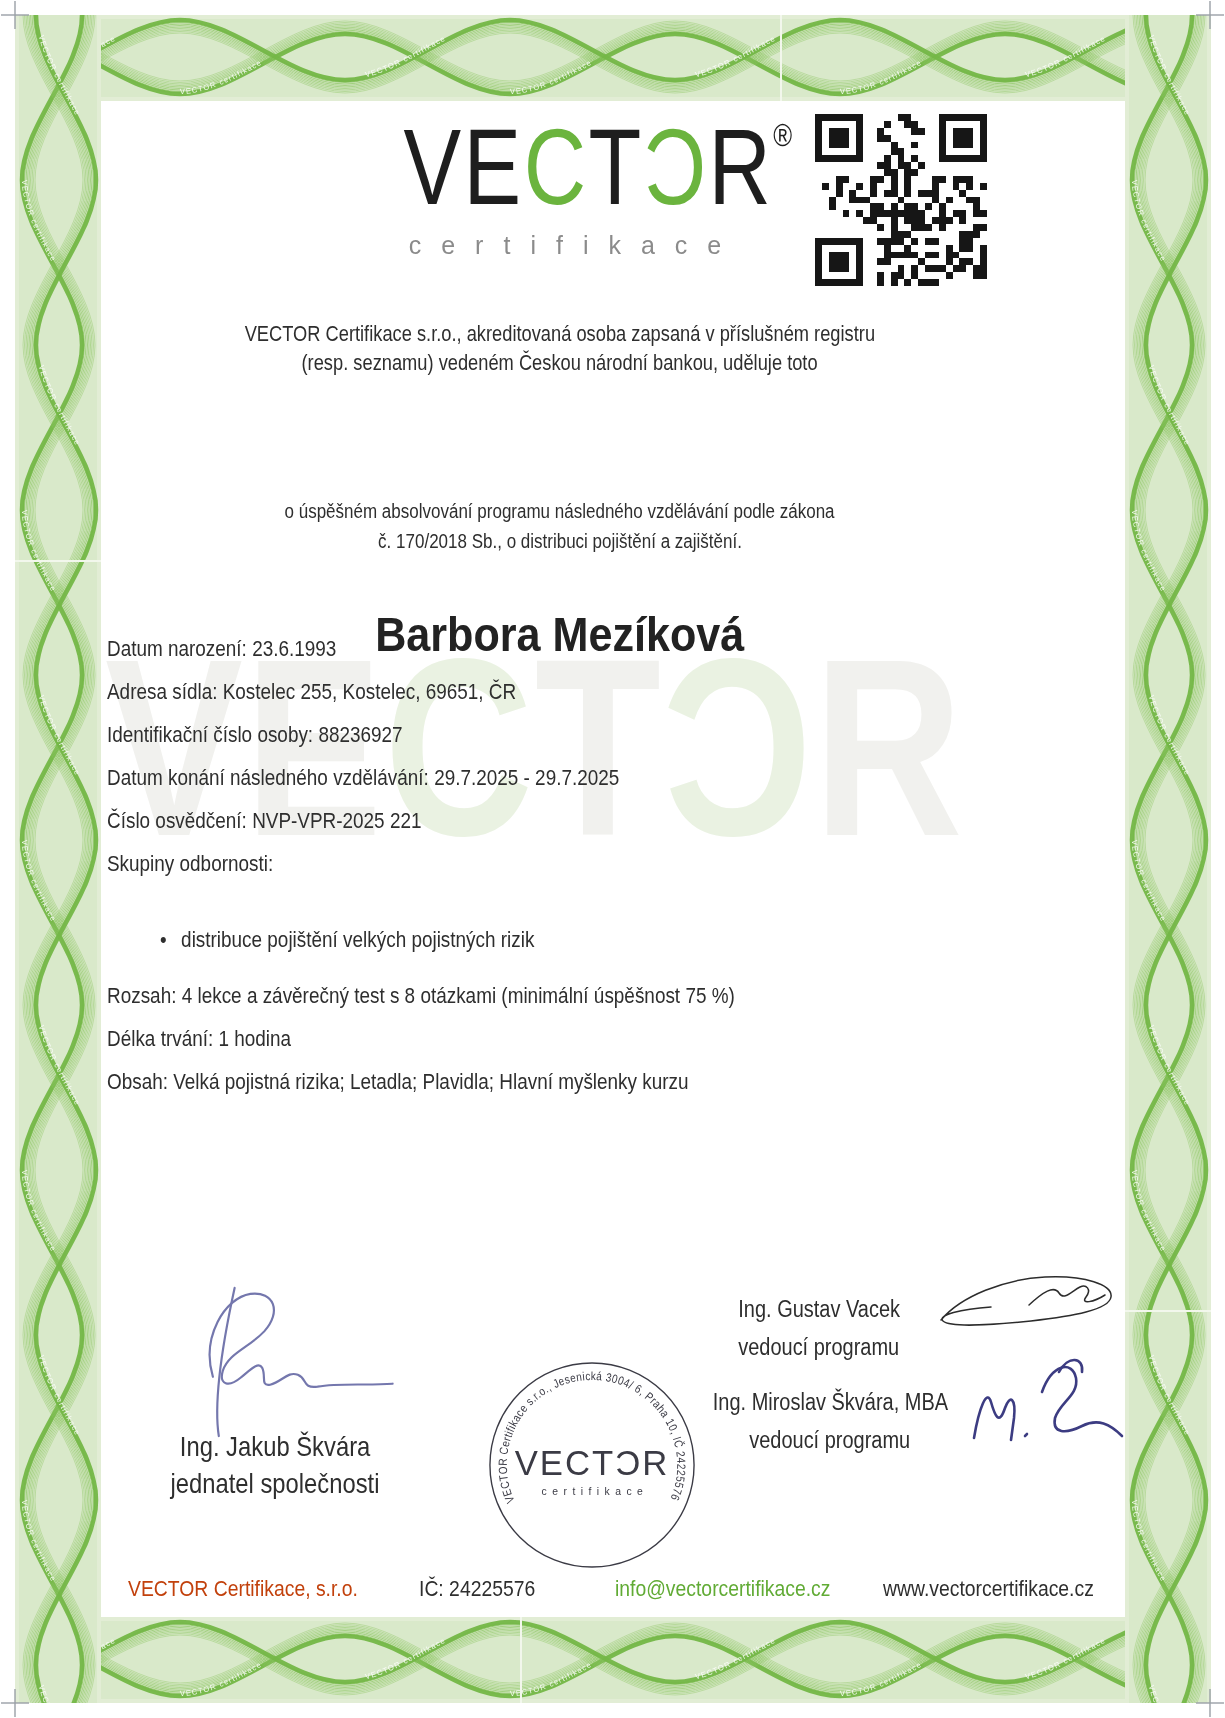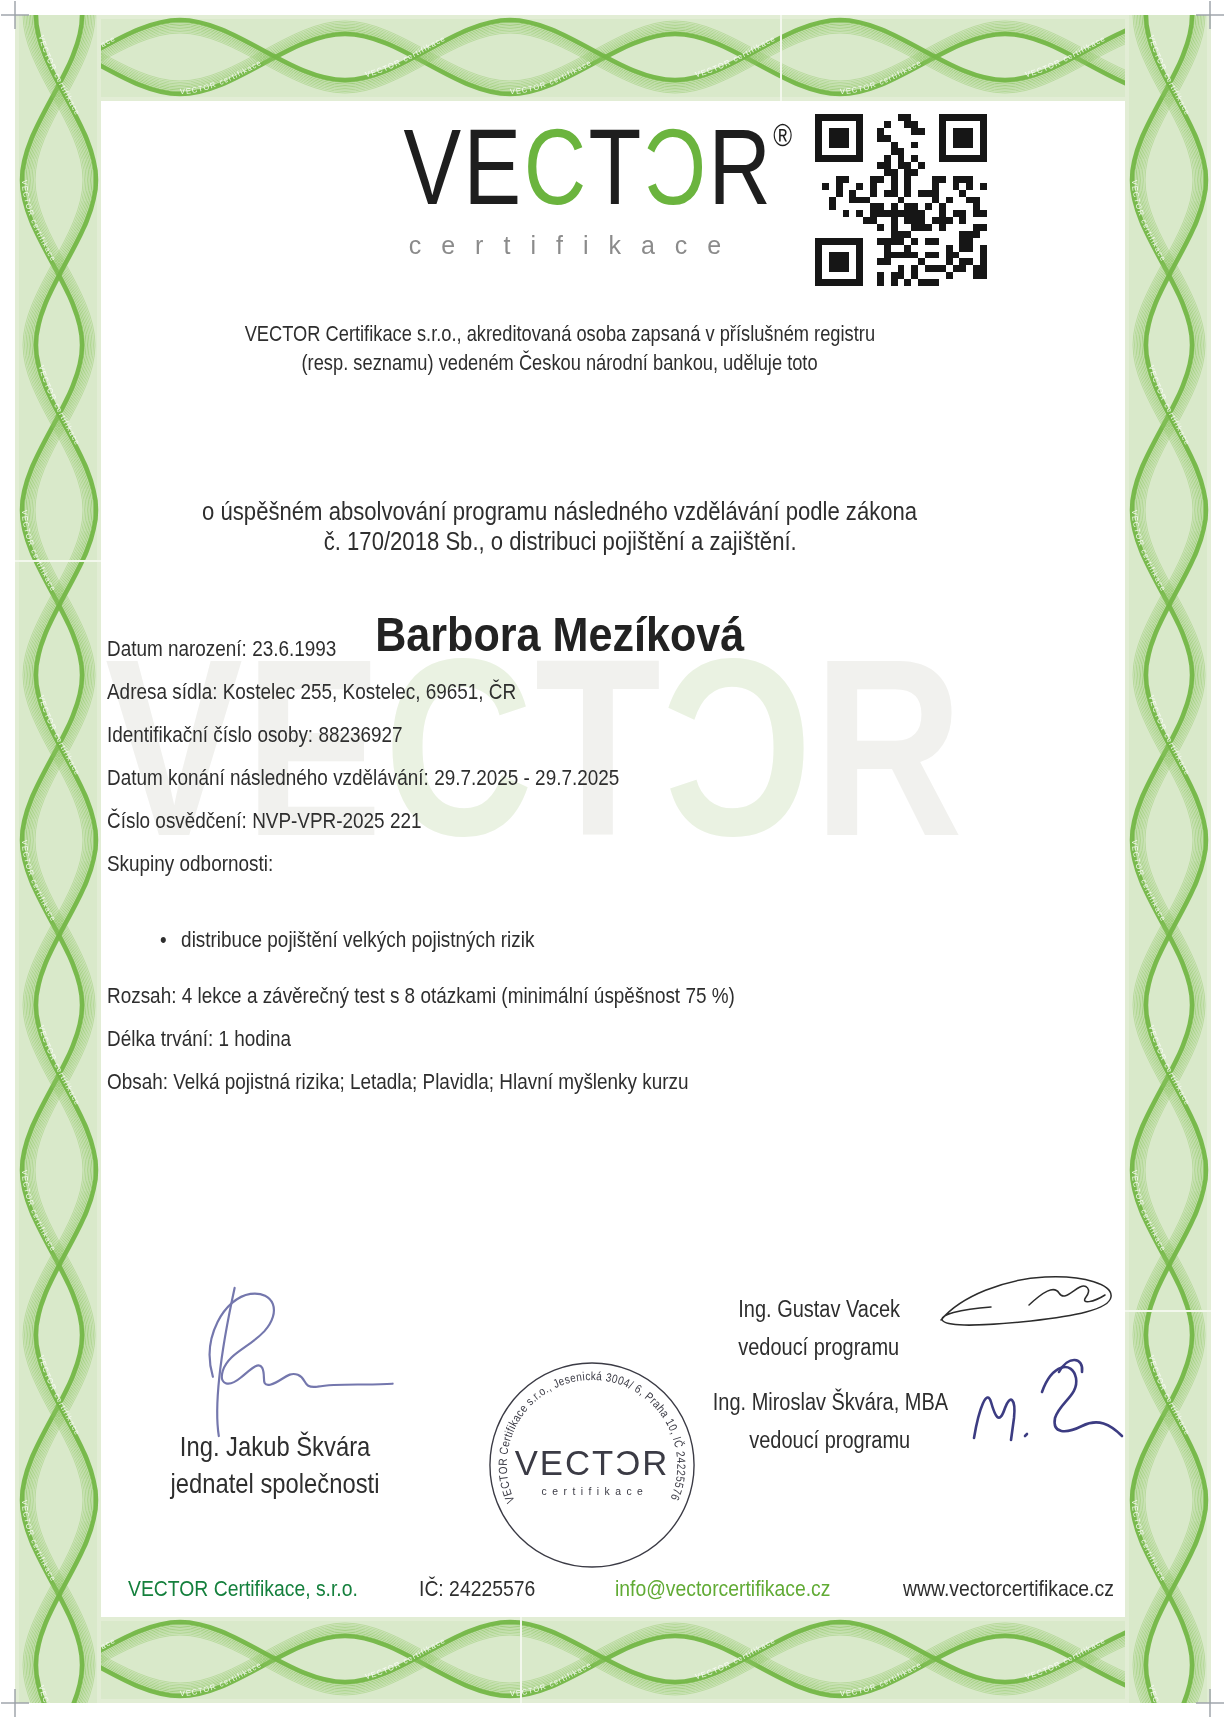--- a/index.html
+++ b/index.html
@@ -35,21 +35,21 @@
   .logo-sub{margin-top:4px;font-size:25px;letter-spacing:20px;padding-left:20px;color:#8b8b8b;}
   
   .qr{position:absolute;left:815px;top:114px;width:172px;height:172px;}
   .qr rect{fill:#161616;shape-rendering:crispEdges;}
   
   .intro{position:absolute;left:100px;top:320px;width:920px;text-align:center;
          font-size:21.5px;line-height:29px;}
   .cert-title{position:absolute;left:100px;top:384px;width:920px;text-align:center;
               font-size:84px;line-height:1.25;font-weight:normal;color:#5ca62f;margin:0;}
   .cert-sub{position:absolute;left:100px;top:497px;width:920px;text-align:center;
-            font-size:26px;line-height:29.5px;}
+            font-size:20px;line-height:29.5px;}
   .recipient{position:absolute;left:100px;top:606px;width:920px;text-align:center;
              font-size:49px;font-weight:bold;margin:0;color:#222;}
   .recipient .cx{transform:scaleX(0.88);}
   
   .details{position:absolute;left:107px;top:637px;width:940px;font-size:21.5px;}
   .drow{height:43px;line-height:24px;}
   .dval-bold{font-weight:bold;}
   .bullets{margin:33px 0 13px 0;padding:0;list-style:none;}
   .bullets li{height:43px;line-height:24px;padding-left:53px;}
   .bullets .dot{display:inline-block;width:24px;color:#2e2e2e;}
@@ -64,21 +64,21 @@
               font-size:23.5px;line-height:38px;}
   
   .stamp{position:absolute;left:483px;top:1356px;width:218px;height:218px;}
   .stamp .ring{fill:none;stroke:#3b3b45;stroke-width:1.4px;}
   .stamp text{fill:#3b3b45;}
   .stamp .ring-text{font-size:12px;letter-spacing:0.5px;}
   .stamp .stamp-logo{font-size:35px;letter-spacing:2px;}
   .stamp .stamp-sub{font-size:10.5px;letter-spacing:5.5px;}
   
   .footer-item{position:absolute;top:1576px;font-size:22px;}
-  .f-green{color:#15803d;}
+  .f-green{color:#c2410c;}
   .f-link{color:#61ab35;text-decoration:none;cursor:pointer;text-align:center;}
   .f-dark{color:#2e2e2e;text-decoration:none;}
 </style>
 </head>
 <body>
 
 <div class="page">
 
   <div class="band band-top" id="band-top">
       <svg width="1195" height="86" viewBox="0 0 1195 86" xmlns="http://www.w3.org/2000/svg">
@@ -578,16 +578,16 @@
     <svg class="sig-svg" style="left:962px;top:1350px;" width="175" height="112" viewBox="0 0 175 112">
       <path d="M12,88 C17,58 25,38 29,52 C33,66 37,76 43,58 C48,44 54,48 52,68 L49,90" stroke="#3c3c82" stroke-width="2.6"></path>
       <path d="M63,86 l2,-2" stroke="#3c3c82" stroke-width="2.6"></path>
       <path d="M80,42 C90,14 110,10 114,28 C117,45 98,52 93,68 C90,84 104,84 120,76 C136,68 148,74 160,86" stroke="#3c3c82" stroke-width="2.6"></path>
       <path d="M97,22 C106,5 122,7 120,22" stroke="#3c3c82" stroke-width="2.6"></path>
     </svg>
 
     <span class="footer-item f-green" style="left:128px;"><span class="cxl">VECTOR Certifikace, s.r.o.</span></span>
     <span class="footer-item" style="left:419px;"><span class="cxl">IČ: 24225576</span></span>
     <a class="footer-item f-link" style="left:615px;" href="#"><span class="cxl">info@vectorcertifikace.cz</span></a>
-    <a class="footer-item f-dark" style="left:883px;margin-left:20px;" href="#"><span class="cxl">www.vectorcertifikace.cz</span></a>
+    <a class="footer-item f-dark" style="left:883px;" href="#"><span class="cxl">www.vectorcertifikace.cz</span></a>
 
   </div>
 </div>
 
 </body></html>

